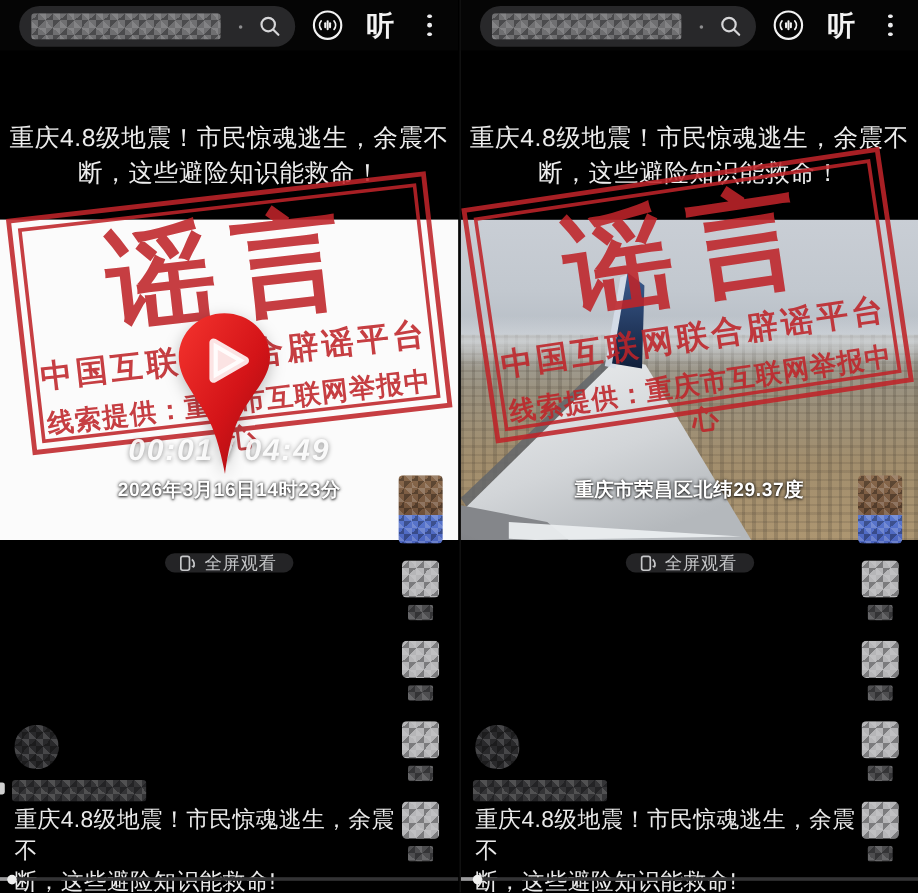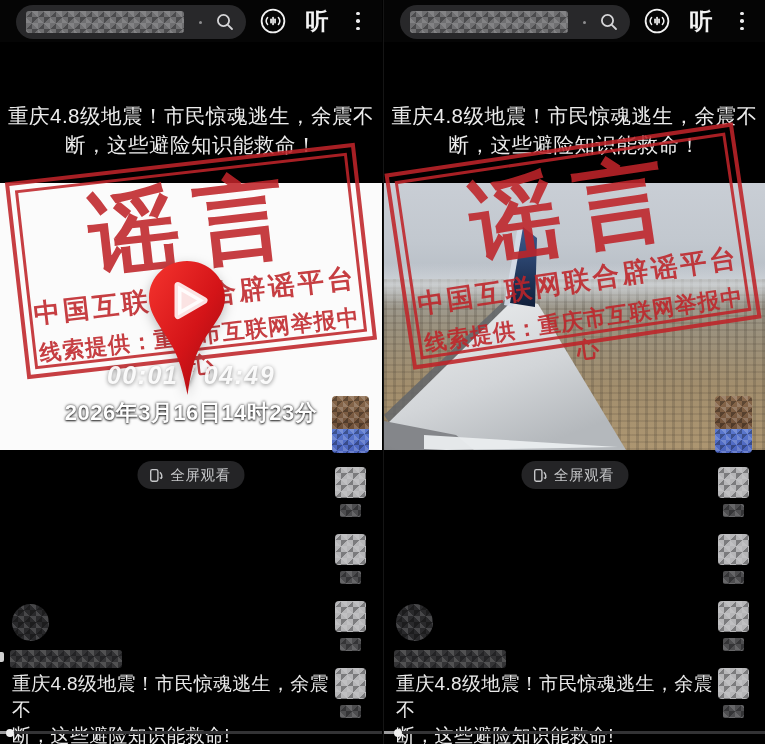--- a/index.html
+++ b/index.html
@@ -60,24 +60,24 @@
   .stamp-inner{position:absolute;inset:5px;border:3px solid currentColor;}
   .stamp-title{margin-top:0;text-align:center;font-size:90px;line-height:1.16;font-weight:900;letter-spacing:16px;padding-left:16px;transform:scaleY(1.04);}
   .stamp-platform{margin-top:0;text-align:center;font-size:26.5px;font-weight:800;letter-spacing:3px;}
   .stamp-source{margin-top:7px;text-align:center;font-size:22px;font-weight:800;letter-spacing:1px;}
 
   
   .pin{position:absolute;left:146px;top:258px;width:82px;height:142px;z-index:7;filter:drop-shadow(0 4px 6px rgba(0,0,0,.25));}
 
   
   .vtime{position:absolute;top:361px;left:0;right:0;text-align:center;color:rgba(255,255,255,.92);font-size:25px;font-weight:700;letter-spacing:1.5px;z-index:6;text-shadow:0 1px 4px rgba(0,0,0,.45);font-style:italic;}
-  .vinfo{position:absolute;top:398px;left:0;right:0;text-align:center;color:#fff;font-size:22px;font-weight:600;z-index:6;text-shadow:0 0 3px rgba(0,0,0,.8),0 1px 2px rgba(0,0,0,.7);letter-spacing:.5px;}
-
-  
-  .fs-btn{position:absolute;top:461px;left:50%;transform:translateX(-50%);height:28px;padding:0 14px 0 10px;border-radius:14px;background:#242426;display:flex;align-items:center;gap:6px;z-index:3;}
+  .vinfo{position:absolute;top:398px;left:0;right:0;text-align:center;color:#fff;font-size:16px;font-weight:600;z-index:6;text-shadow:0 0 3px rgba(0,0,0,.8),0 1px 2px rgba(0,0,0,.7);letter-spacing:.5px;}
+
+  
+  .fs-btn{position:absolute;top:461px;left:50%;transform:translateX(-50%);height:16px;padding:0 14px 0 10px;border-radius:14px;background:#242426;display:flex;align-items:center;gap:6px;z-index:3;}
   .fs-btn span{color:#c6c7c9;font-size:14.5px;letter-spacing:.5px;white-space:nowrap;}
 
   
   .rail{position:absolute;right:12px;top:396px;width:40px;z-index:8;display:flex;flex-direction:column;align-items:center;}
   .rail-avatar{width:37px;height:57px;border-radius:4px;margin-bottom:14px;}
   .rail-group{display:flex;flex-direction:column;align-items:center;margin-bottom:17px;}
   .rail-icon{width:31px;height:31px;border-radius:4px;}
   .rail-count{width:21px;height:13px;border-radius:2px;margin-top:6px;}
 
   
@@ -248,20 +248,21 @@
     </div>
 
     <div class="stamp">
       <div class="stamp-inner">
         <div class="stamp-title">谣言</div>
         <div class="stamp-platform">中国互联网联合辟谣平台</div>
         <div class="stamp-source">线索提供：重庆市互联网举报中心</div>
       </div>
     </div>
 
+    <div class="vinfo">重庆市荣昌区北纬29.37度</div>
 
     <div class="fs-btn">
       <svg width="17" height="17" viewBox="0 0 17 17">
         <rect x="3.2" y="2.6" width="7.2" height="11.6" rx="1.6" fill="none" stroke="#c6c7c9" stroke-width="1.4"></rect>
         <path d="M12.4 5.2 a5.6 5.6 0 0 1 1.4 6.2" fill="none" stroke="#c6c7c9" stroke-width="1.4"></path>
         <path d="M15.2 10 l-1.5 2.3 -1.9-1.6 z" fill="#c6c7c9"></path>
       </svg>
       <span>全屏观看</span>
     </div>
 

